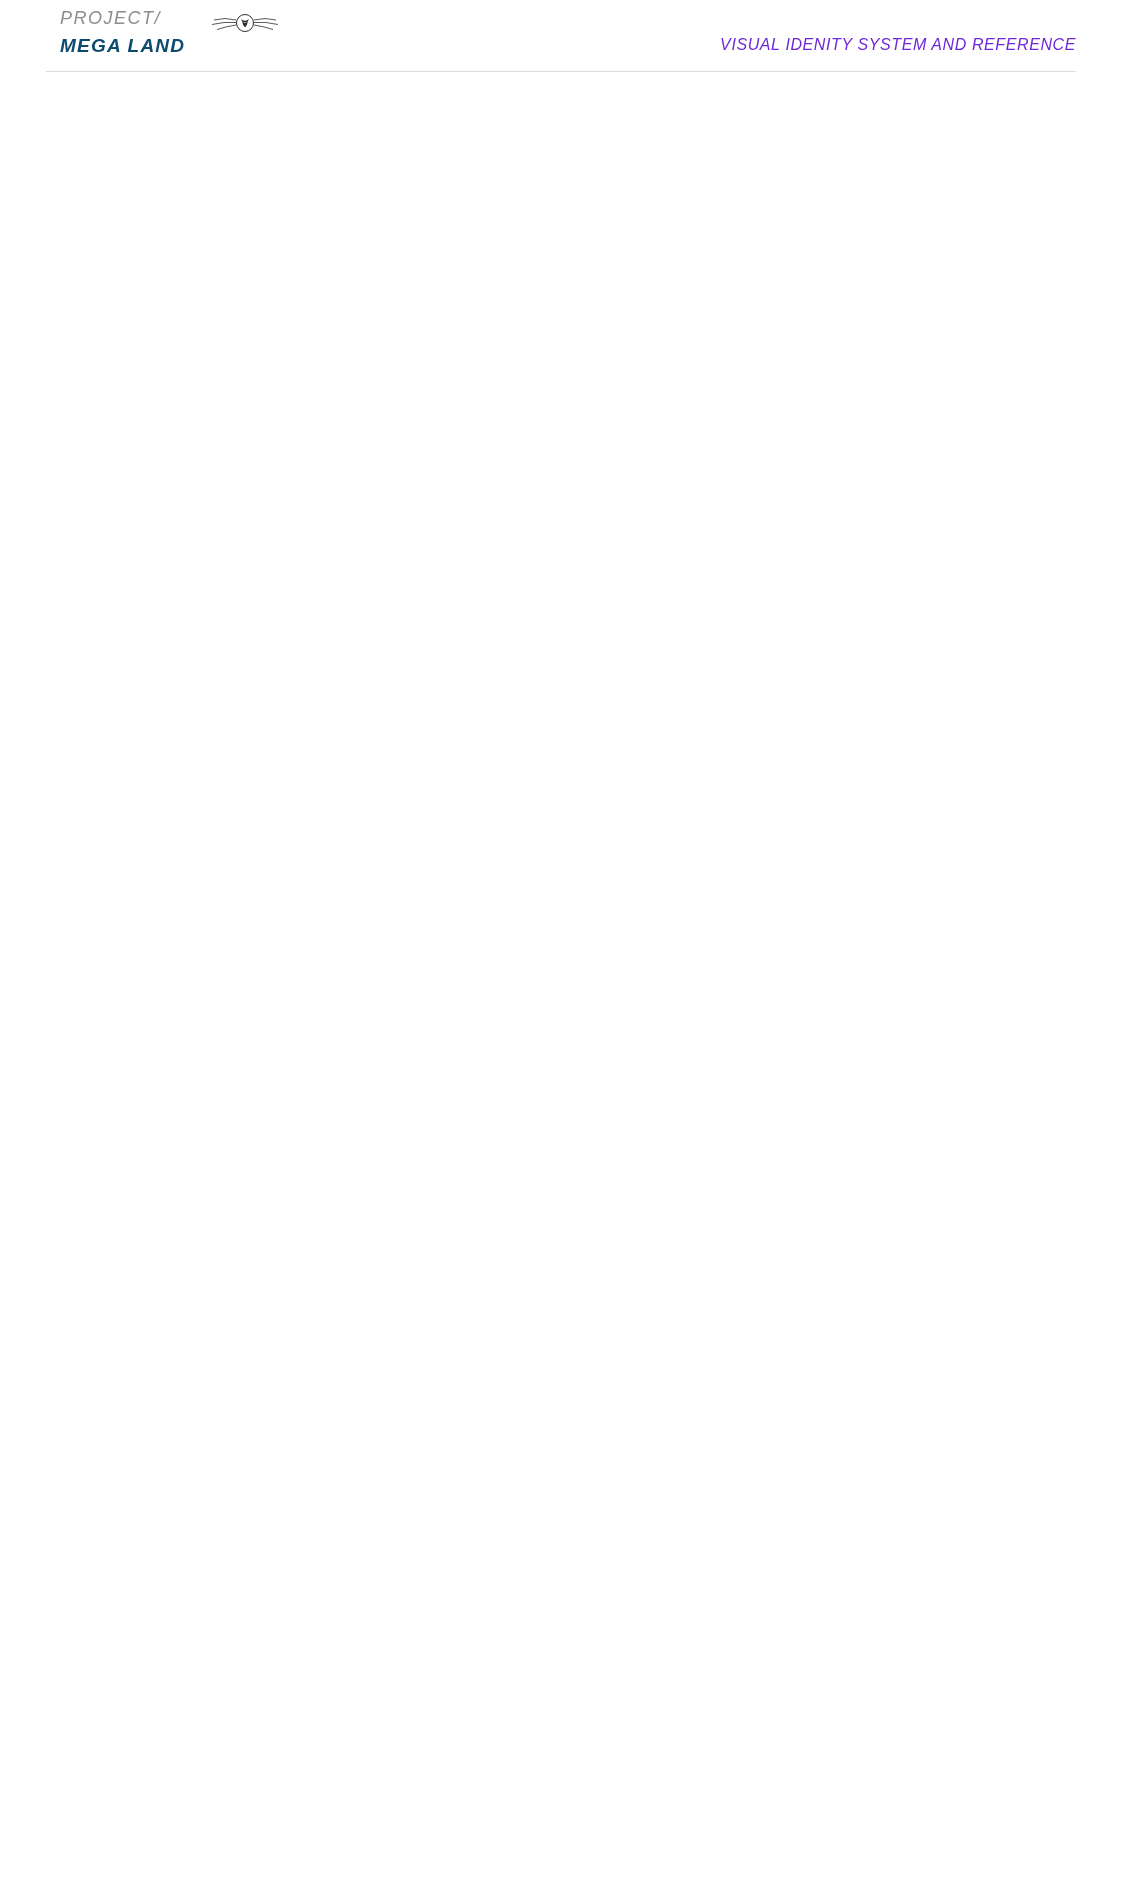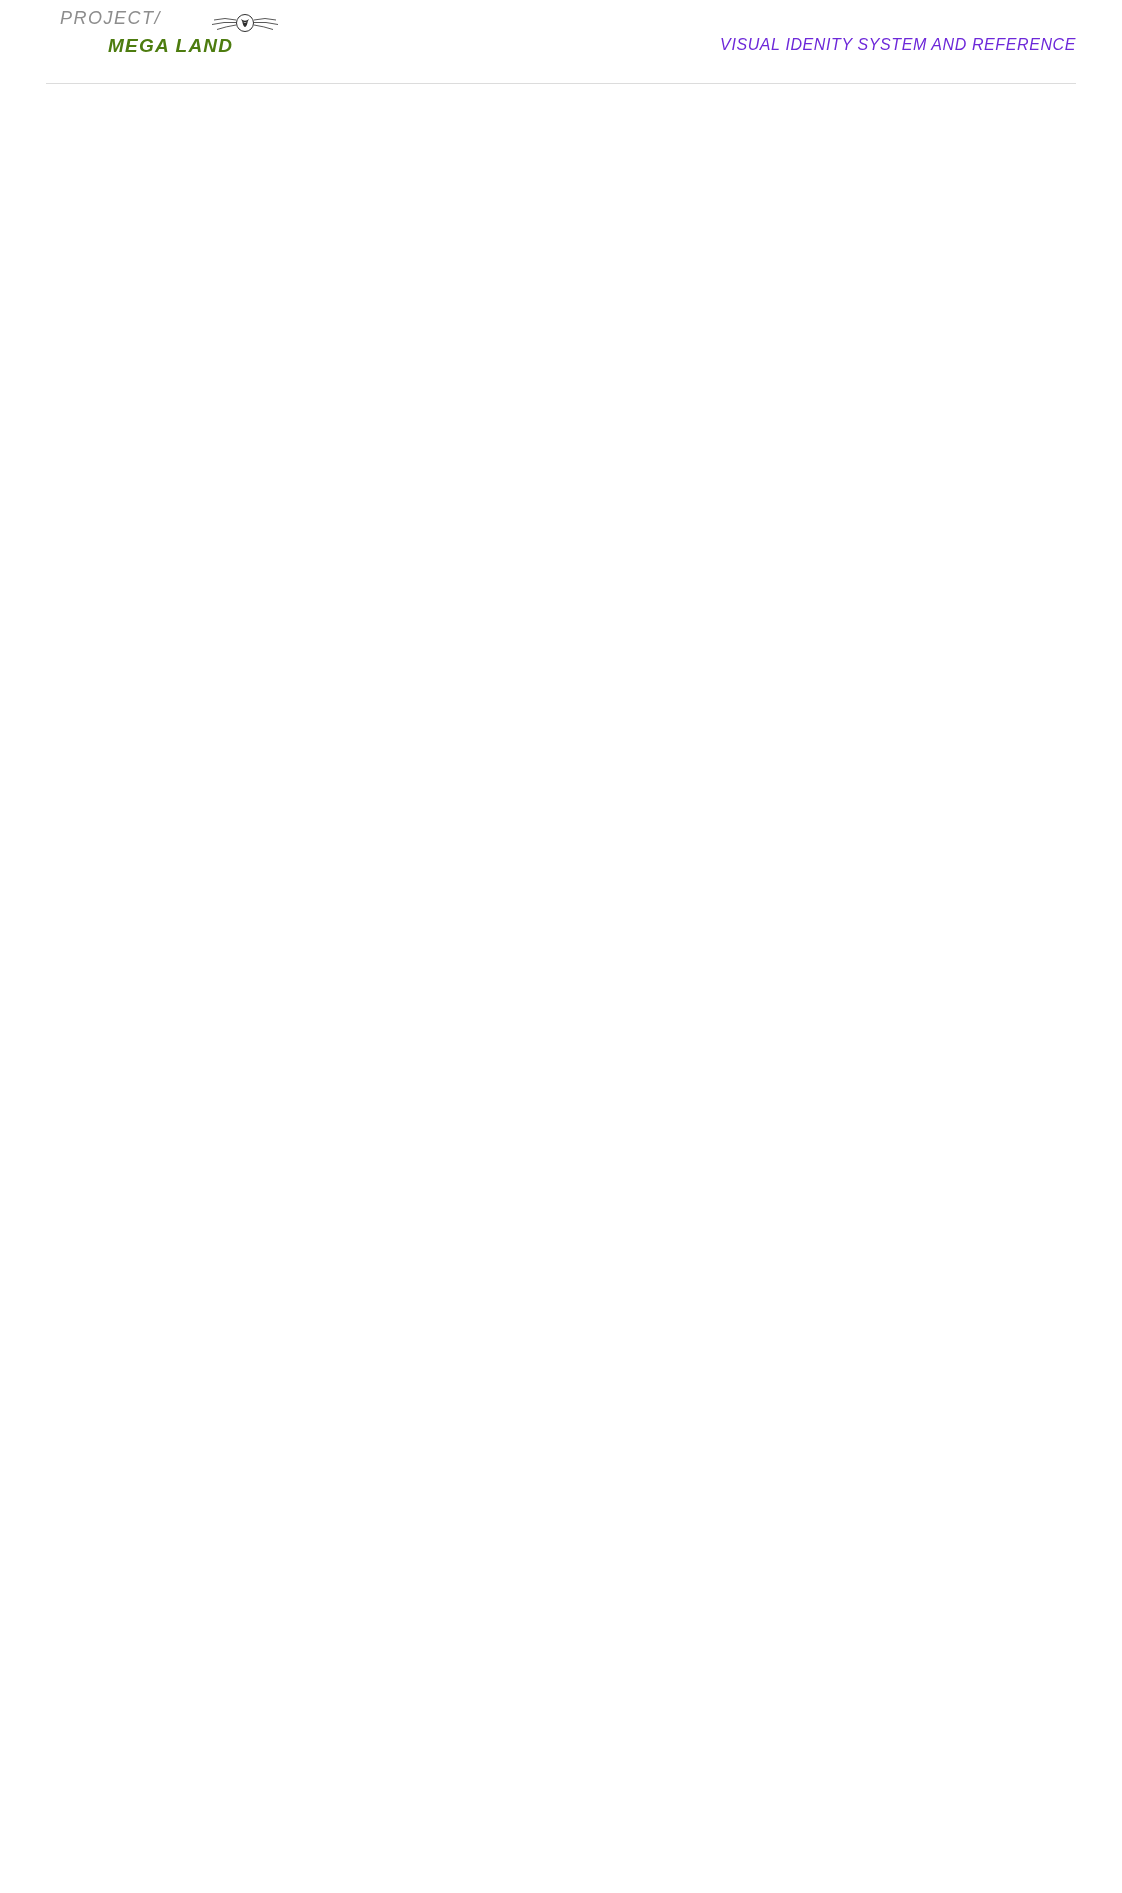--- a/index.html
+++ b/index.html
@@ -12,43 +12,42 @@
   .page{
     position:relative;
     width:1122px;
     margin:0 auto;
   }
 
   
   .sheet{position:relative;}
   .hdr{
     position:relative;
-    height:84px;
+    height:72px;
   }
   .hdr-left{
     position:absolute;
     left:60px;
     top:8px;
     font-style:italic;
     letter-spacing:1px;
   }
   .hdr-project{
     font-size:18px;
     color:#8d8d8d;
     font-style:italic;
     letter-spacing:1.5px;
   }
   .hdr-brand{
     font-size:19px;
-    color:#4d7c0f;
+    color:#0c4a6e;
     font-style:italic;
     font-weight:bold;
     letter-spacing:1.2px;
     margin-top:6px;
-    margin-left:48px;
   }
   .hdr-logo{
     position:absolute;
     left:205px;
     top:10px;
     width:80px;
     height:26px;
   }
   .hdr-right{
     position:absolute;

